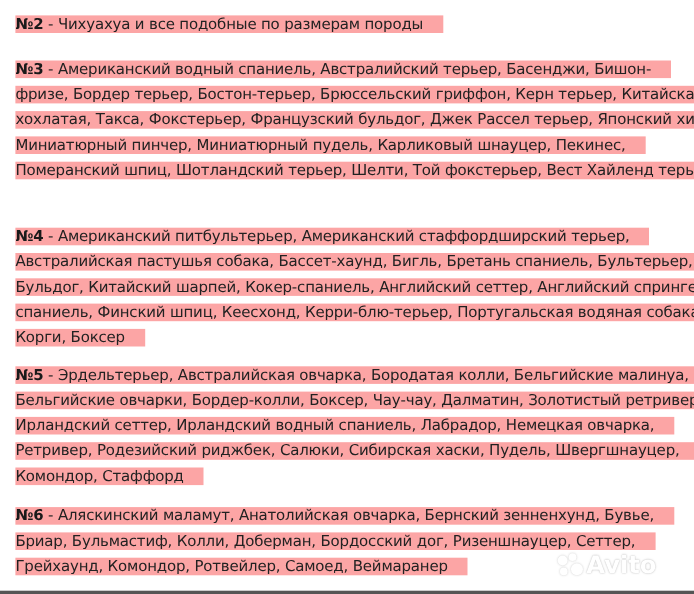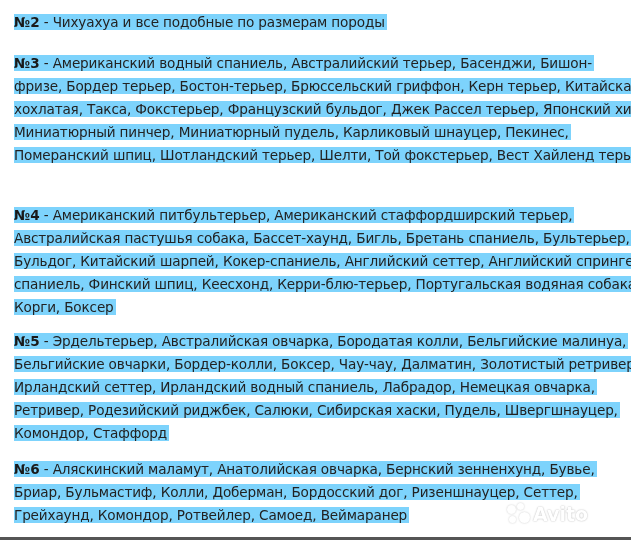--- a/index.html
+++ b/index.html
@@ -28,39 +28,39 @@
     }
     .line {
       display: block;
       height: 23px;
       line-height: 23px;
       font-size: 13.6px;
       white-space: nowrap;
       letter-spacing: -0.15px;
     }
     .line .hl {
-      background: #7dd3fc;
-      padding-right: 2px;
+      background: #fca5a5;
+      padding-right: 18px;
     }
     .num {
       font-weight: bold;
       color: #1a1a1a;
     }
     .sep {
       color: #222222;
     }
     .watermark {
       position: absolute;
       right: 8px;
       top: 502px;
       width: 118px;
       height: 24px;
       color: #ffffff;
       font-family: "DejaVu Sans", sans-serif;
-      font-size: 19px;
+      font-size: 22px;
       font-weight: bold;
       text-shadow: 0 0 2px #c8c8c8, 0 0 1px #bdbdbd;
       display: flex;
       align-items: center;
       gap: 2px;
       opacity: 0.95;
     }
     .paw {
       position: relative;
       width: 26px;

